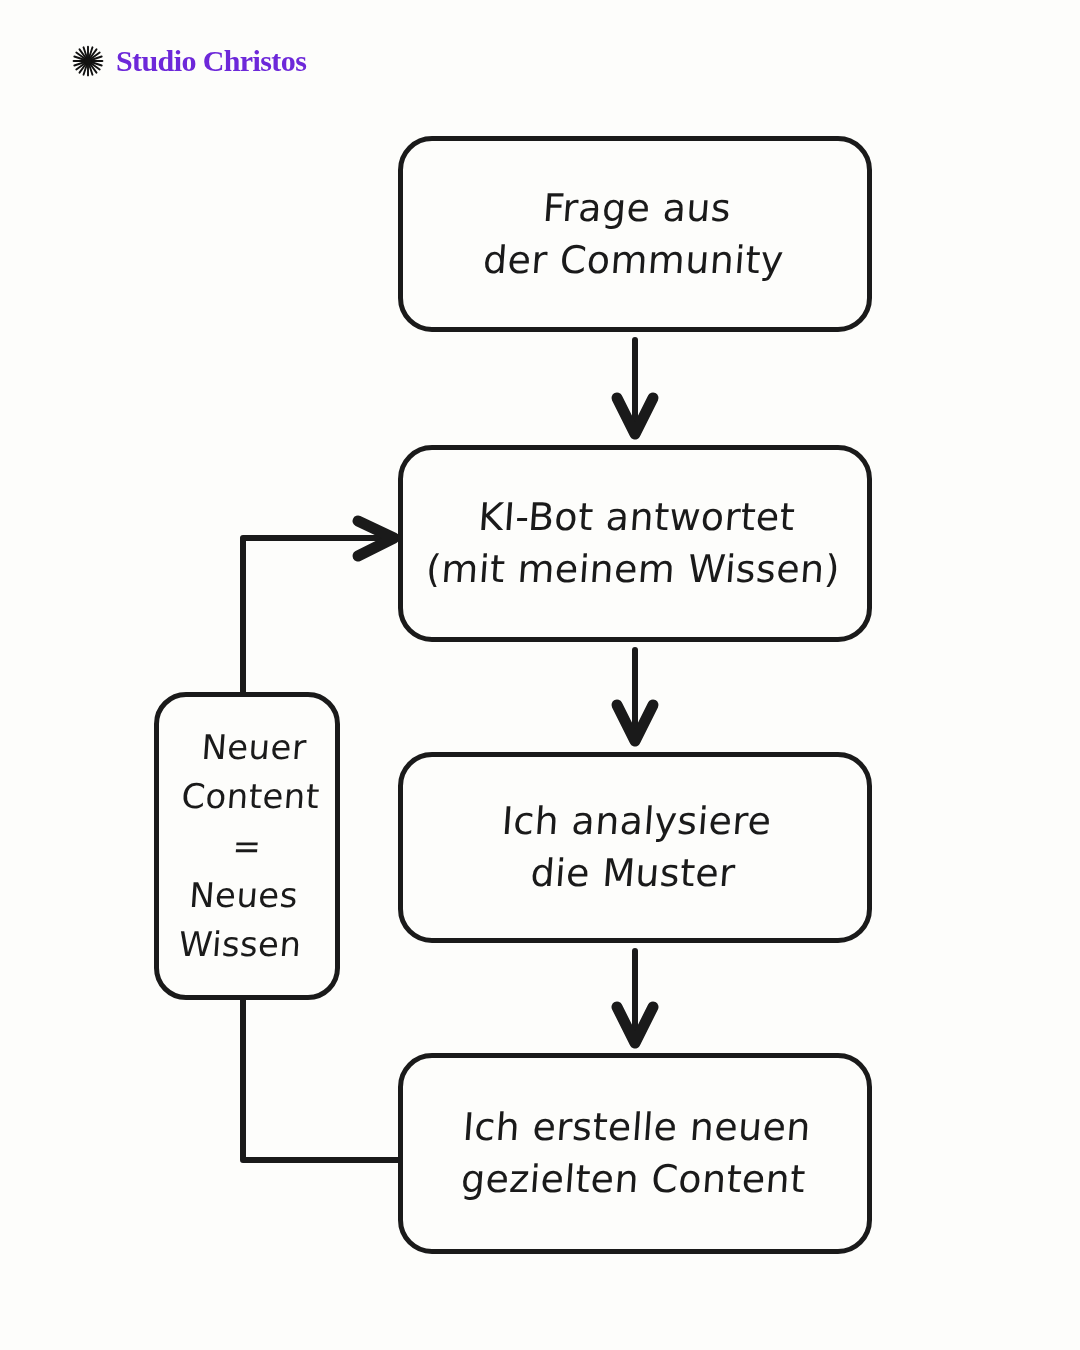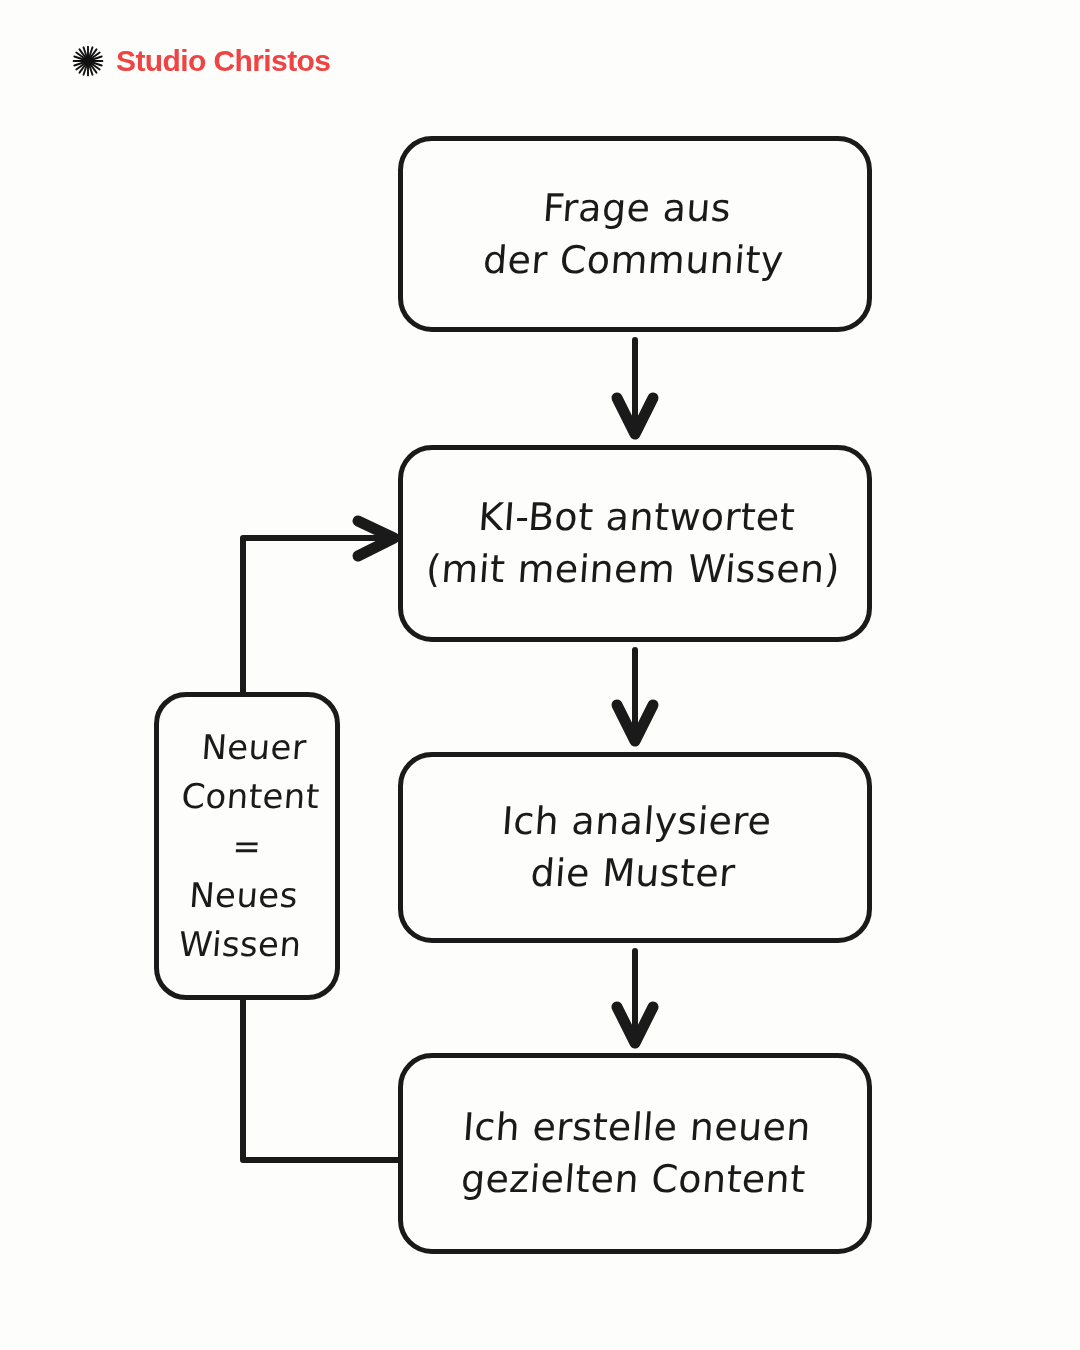--- a/index.html
+++ b/index.html
@@ -24,25 +24,25 @@
     align-items: center;
     gap: 12px;
   }
   .brand-mark {
     width: 32px;
     height: 32px;
     display: block;
     flex: 0 0 auto;
   }
   .brand-name {
-    font-family: Liberation Sans, sans-serif;
+    font-family: Liberation Serif, serif;
     font-weight: 700;
     font-size: 30px;
     letter-spacing: -0.6px;
-    color: #ef4444;
+    color: #6d28d9;
     white-space: nowrap;
     line-height: 1;
   }
 
   
   .flow {
     position: absolute;
     left: 0;
     top: 0;
     width: 1080px;

